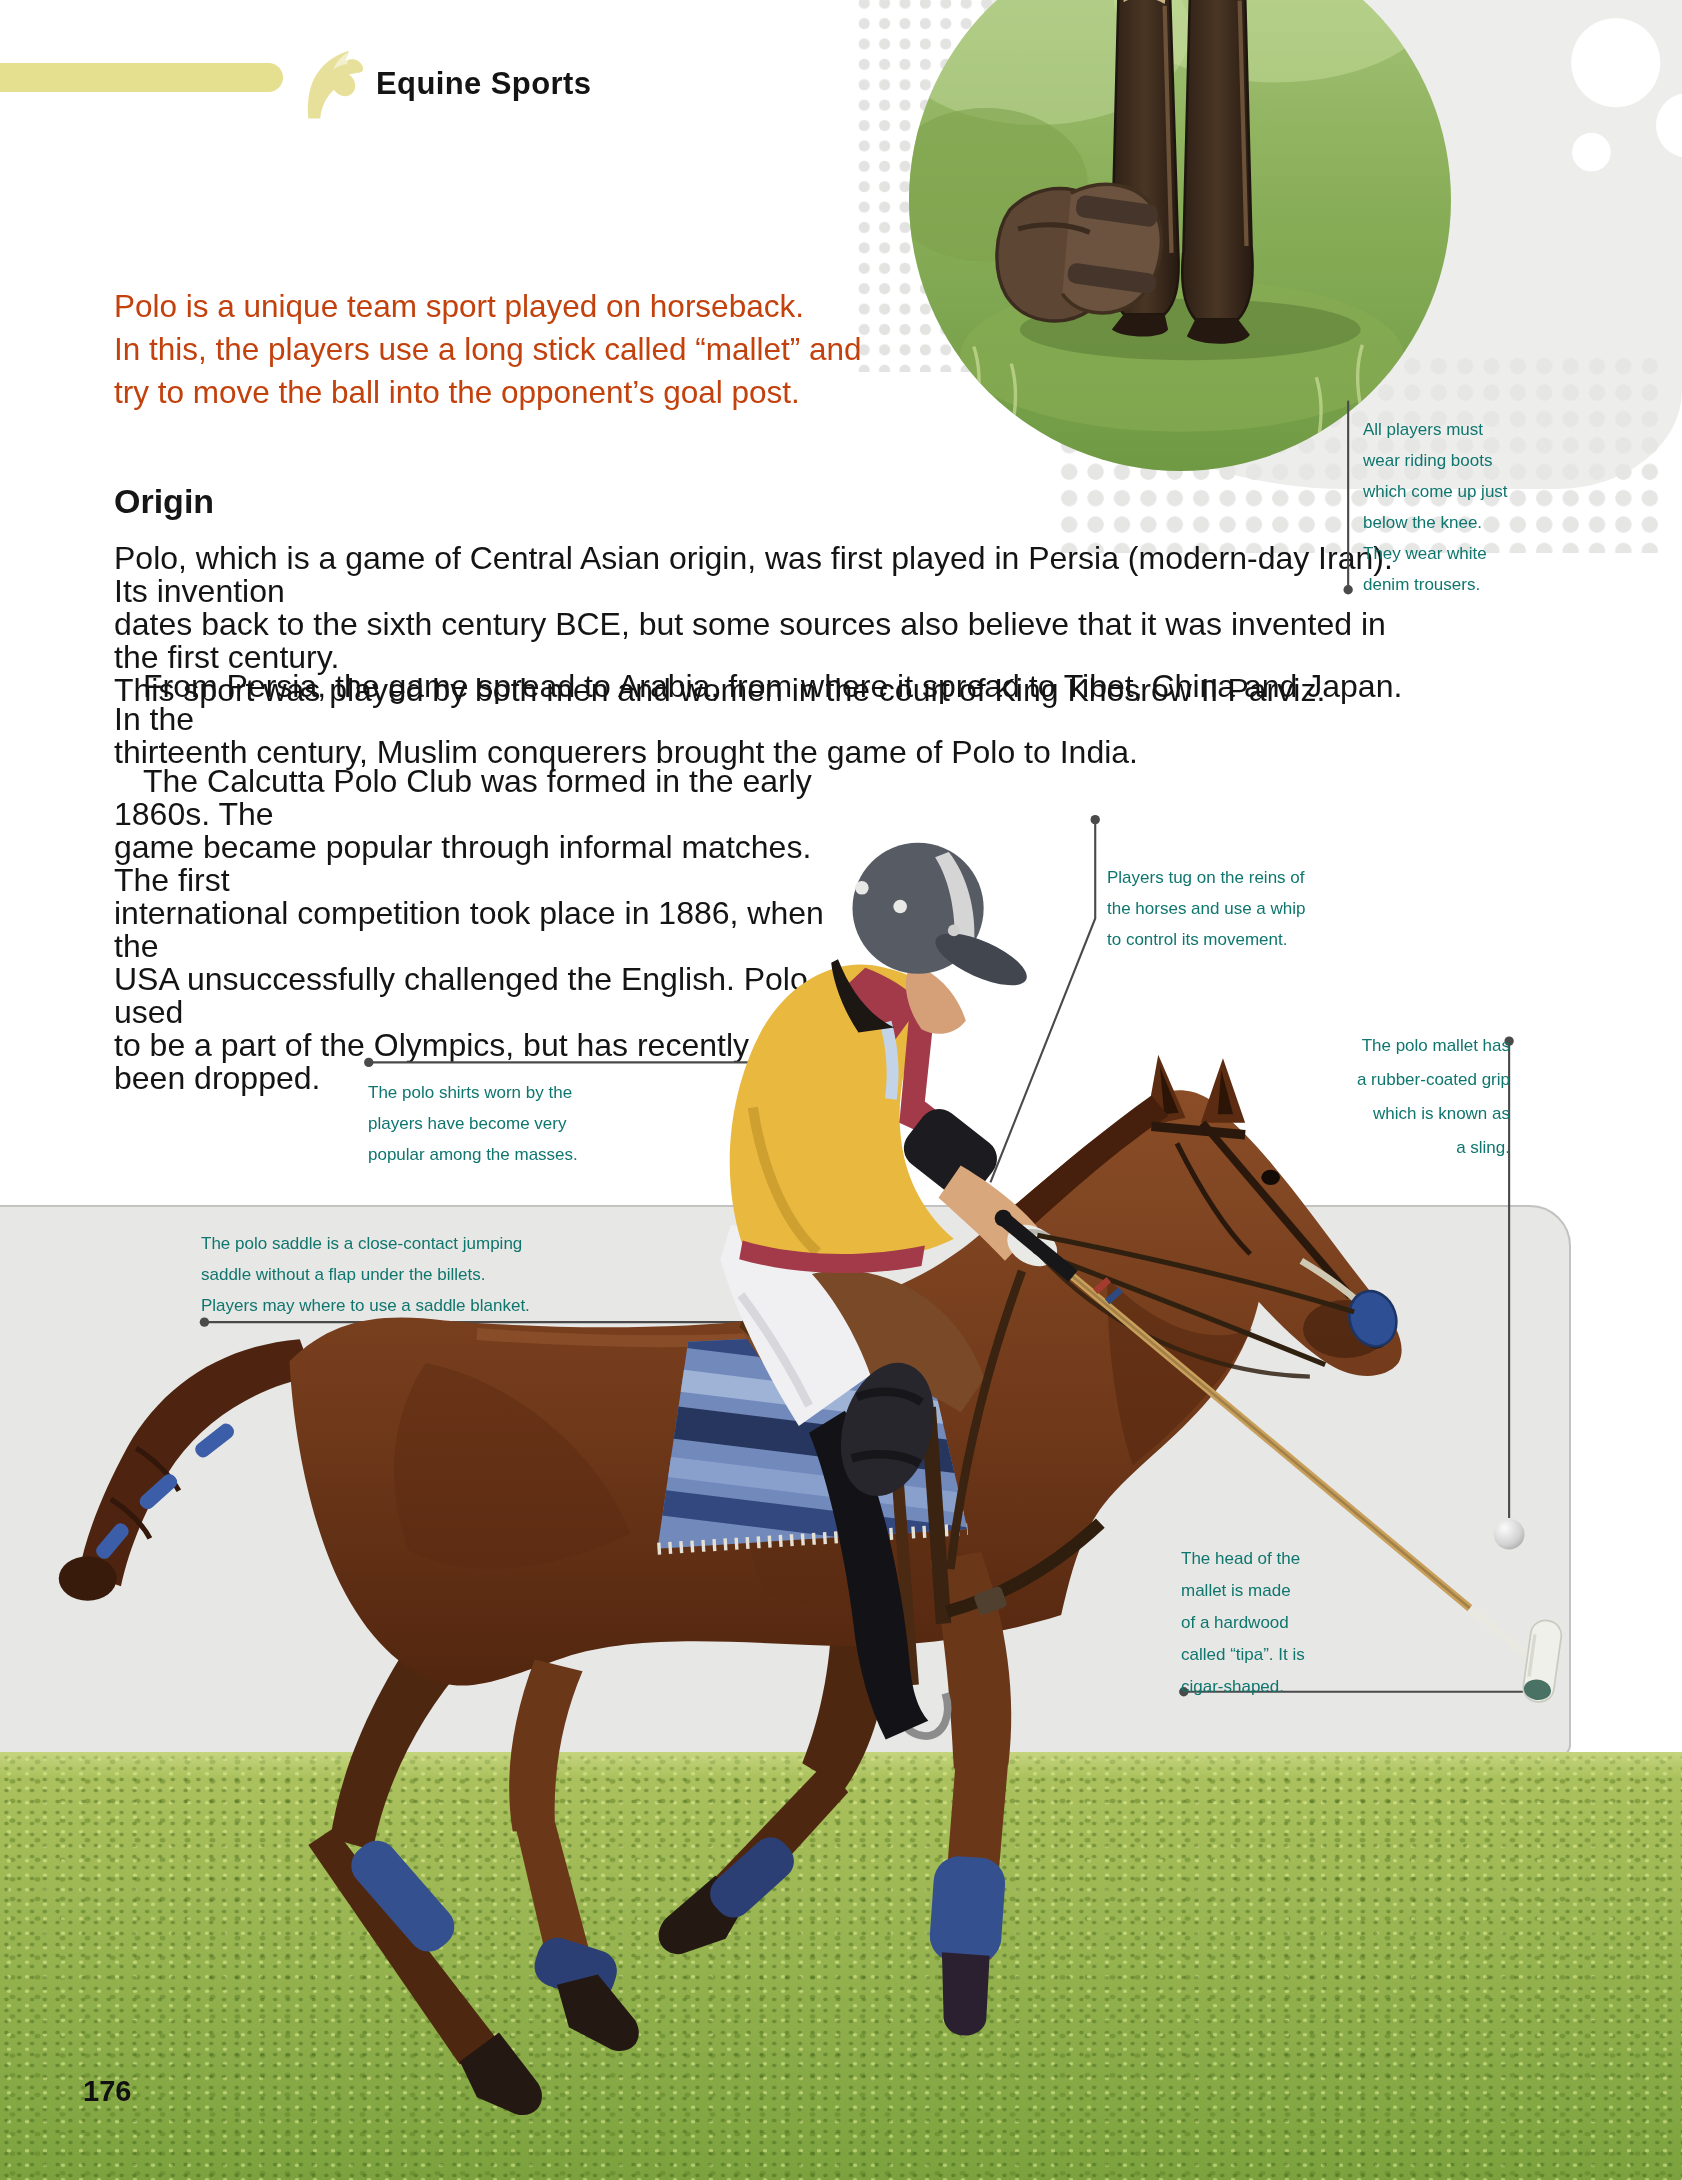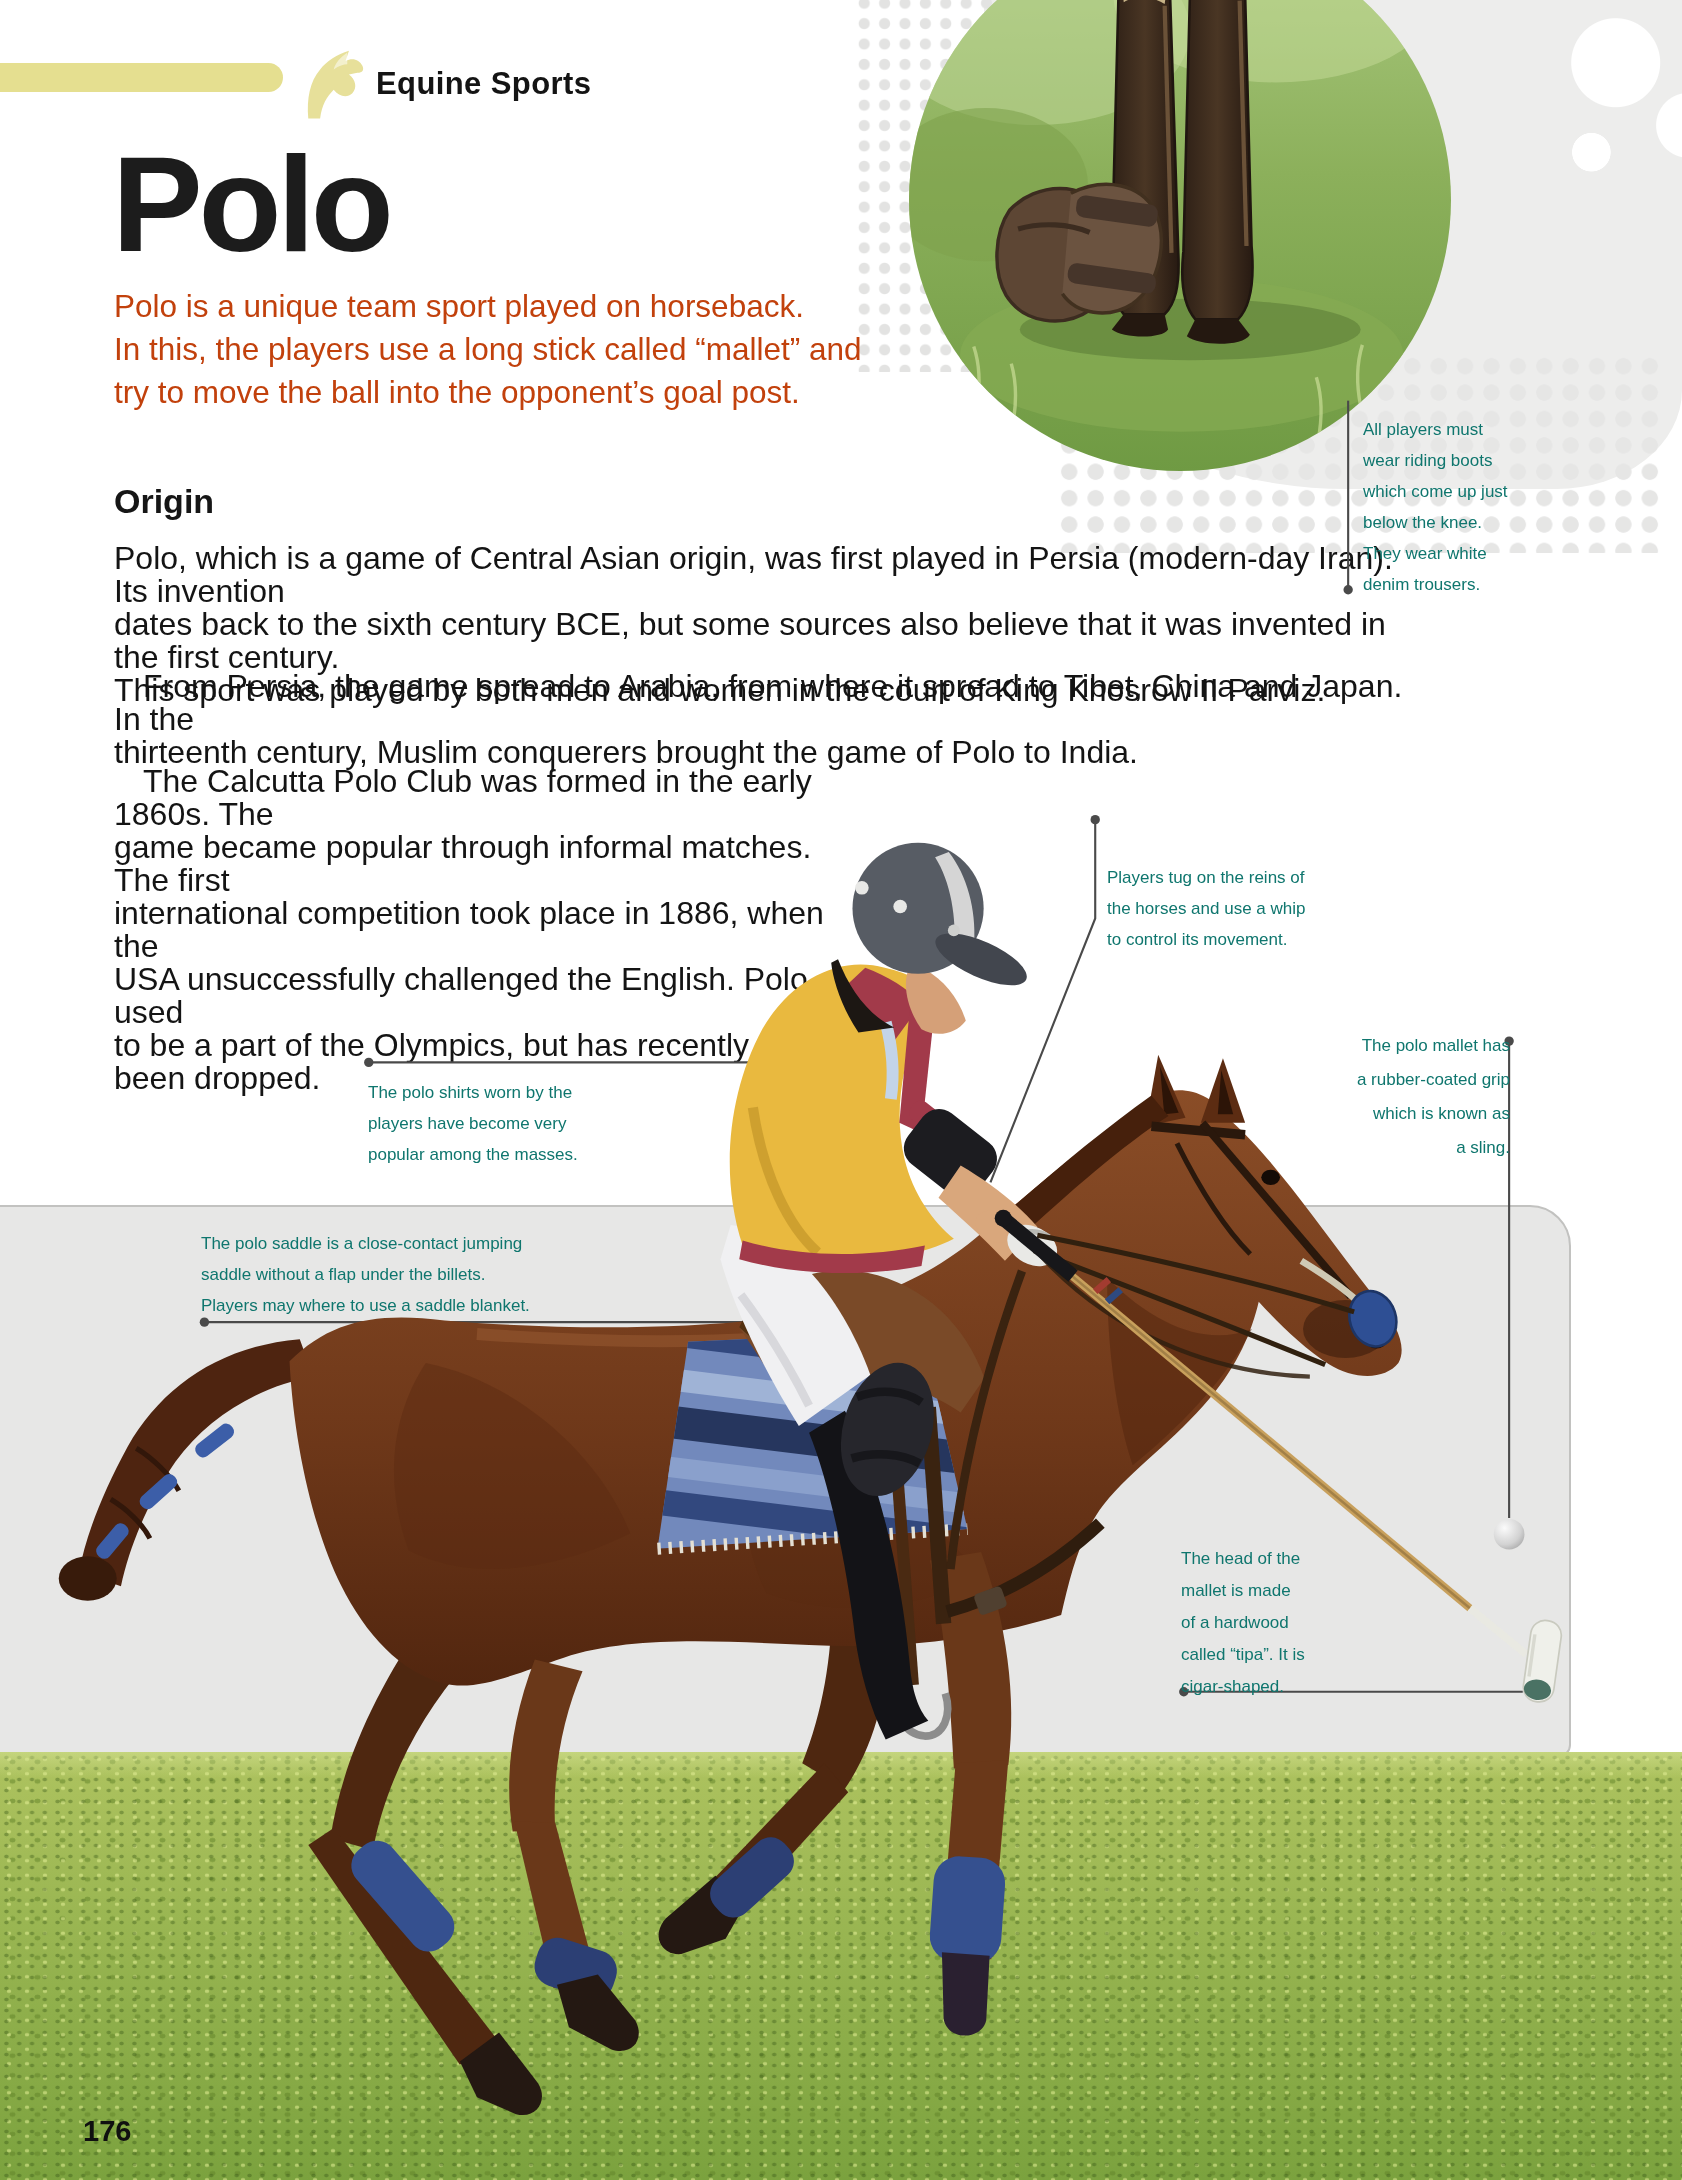--- a/index.html
+++ b/index.html
@@ -48,21 +48,21 @@
   .grass{left:0;top:1752px;width:1682px;height:428px;
     background-color:#8fb24c;
     background-image:
       linear-gradient(rgba(215,228,150,.55),rgba(215,228,150,0) 25.6px),
       radial-gradient(rgba(52,84,20,.38) 1.7px,rgba(0,0,0,0) 2.6px),
       radial-gradient(rgba(228,240,150,.55) 1.7px,rgba(0,0,0,0) 2.6px),
       radial-gradient(rgba(96,130,40,.5) 2.6px,rgba(0,0,0,0) 3.4px),
       linear-gradient(#aec35f,#7ba23e);
     background-size:100% 100%,12.8px 11px,18px 14.5px,25px 19.6px,100% 100%;}
   .scene{left:0;top:0;width:1682px;height:2181px;}
-  .page-number{left:83px;top:2075px;font-size:29px;font-weight:bold;color:#101010;margin-top:40px;}
+  .page-number{left:83px;top:2075px;font-size:29px;font-weight:bold;color:#101010;}
 </style>
 </head>
 <body>
 
 <div class="stage">
 
   <div class="abs blob"></div>
   <div class="abs splat"></div>
   <div class="abs dots-a"></div>
   <div class="abs dots-b"></div>
@@ -120,21 +120,20 @@
   <div class="abs header-bar"></div>
   <div class="abs header-icon">
     <svg width="72" height="78" viewBox="0 0 84 92">
       <path d="M14,88 C12,64 16,44 28,30 C36,20 48,12 62,8 L58,20 C66,16 74,18 78,26 C80,31 78,34 72,34 L62,36 C70,42 72,52 66,58 C60,64 50,62 44,54 C36,62 30,72 28,88 Z
                M34,38 C30,48 28,58 30,66 C24,58 24,46 30,36 Z" fill="#e7e09a"></path>
       <path d="M60,10 C52,16 46,22 44,30 C50,26 56,24 60,24 Z" fill="#ffffff" opacity=".5"></path>
     </svg>
   </div>
   <div class="abs header-label">Equine Sports</div>
 
-  <div class="abs page-title">Polo</div>
   <div class="abs intro multiline">Polo is a unique team sport played on horseback.
 In this, the players use a long stick called “mallet” and
 try to move the ball into the opponent’s goal post.</div>
   <div class="abs origin-heading">Origin</div>
   <div class="abs body-par p1 multiline">Polo, which is a game of Central Asian origin, was first played in Persia (modern-day Iran). Its invention
 dates back to the sixth century BCE, but some sources also believe that it was invented in the first century.
 This sport was played by both men and women in the court of King Khosrow II Parviz.</div>
   <div class="abs body-par p2 multiline indent">From Persia, the game spread to Arabia, from where it spread to Tibet, China and Japan. In the
 thirteenth century, Muslim conquerers brought the game of Polo to India.</div>
   <div class="abs body-par p3 multiline indent">The Calcutta Polo Club was formed in the early 1860s. The

